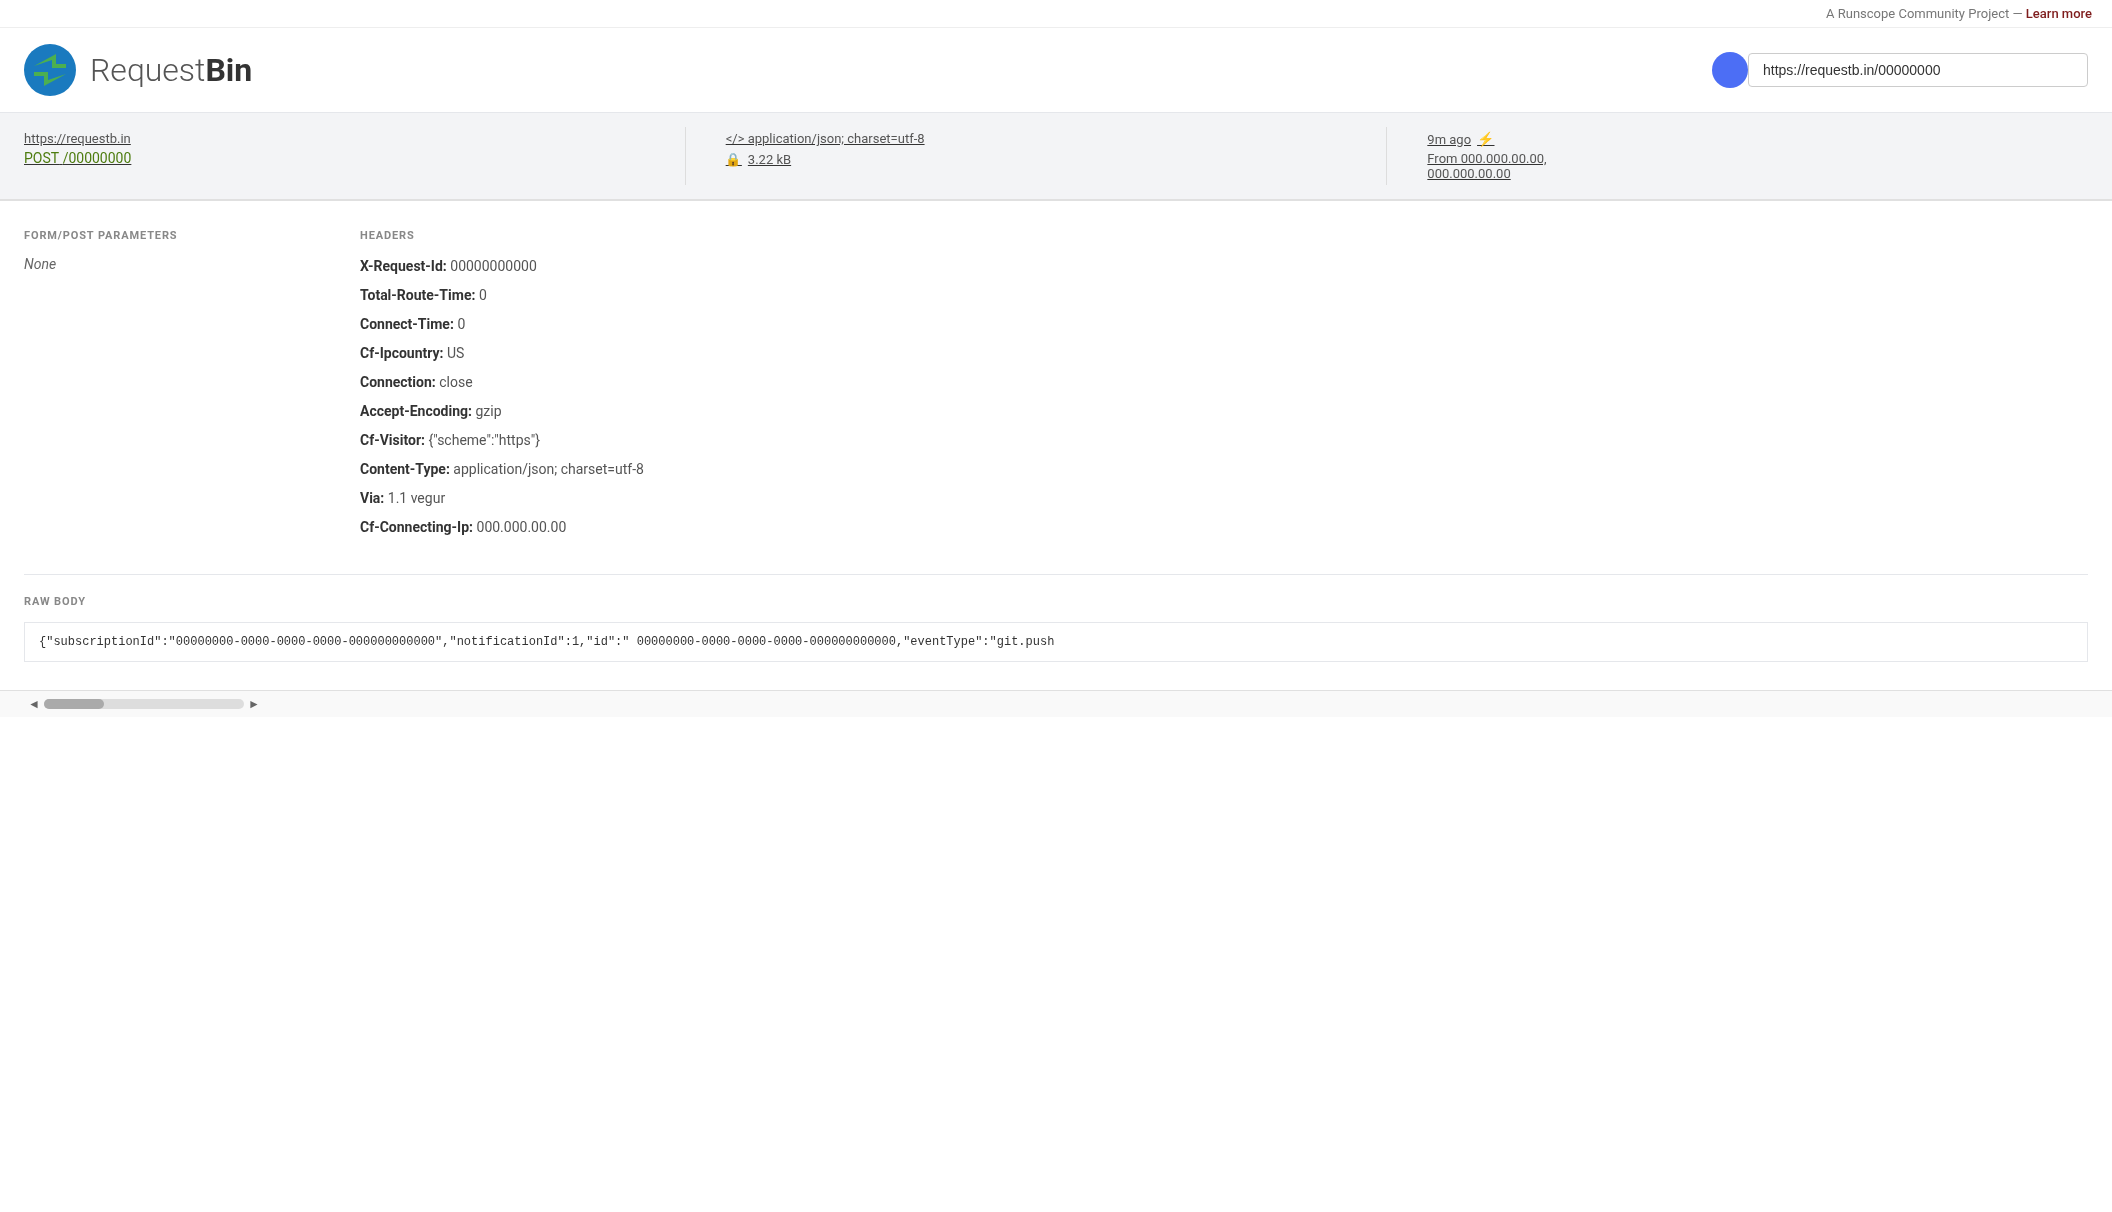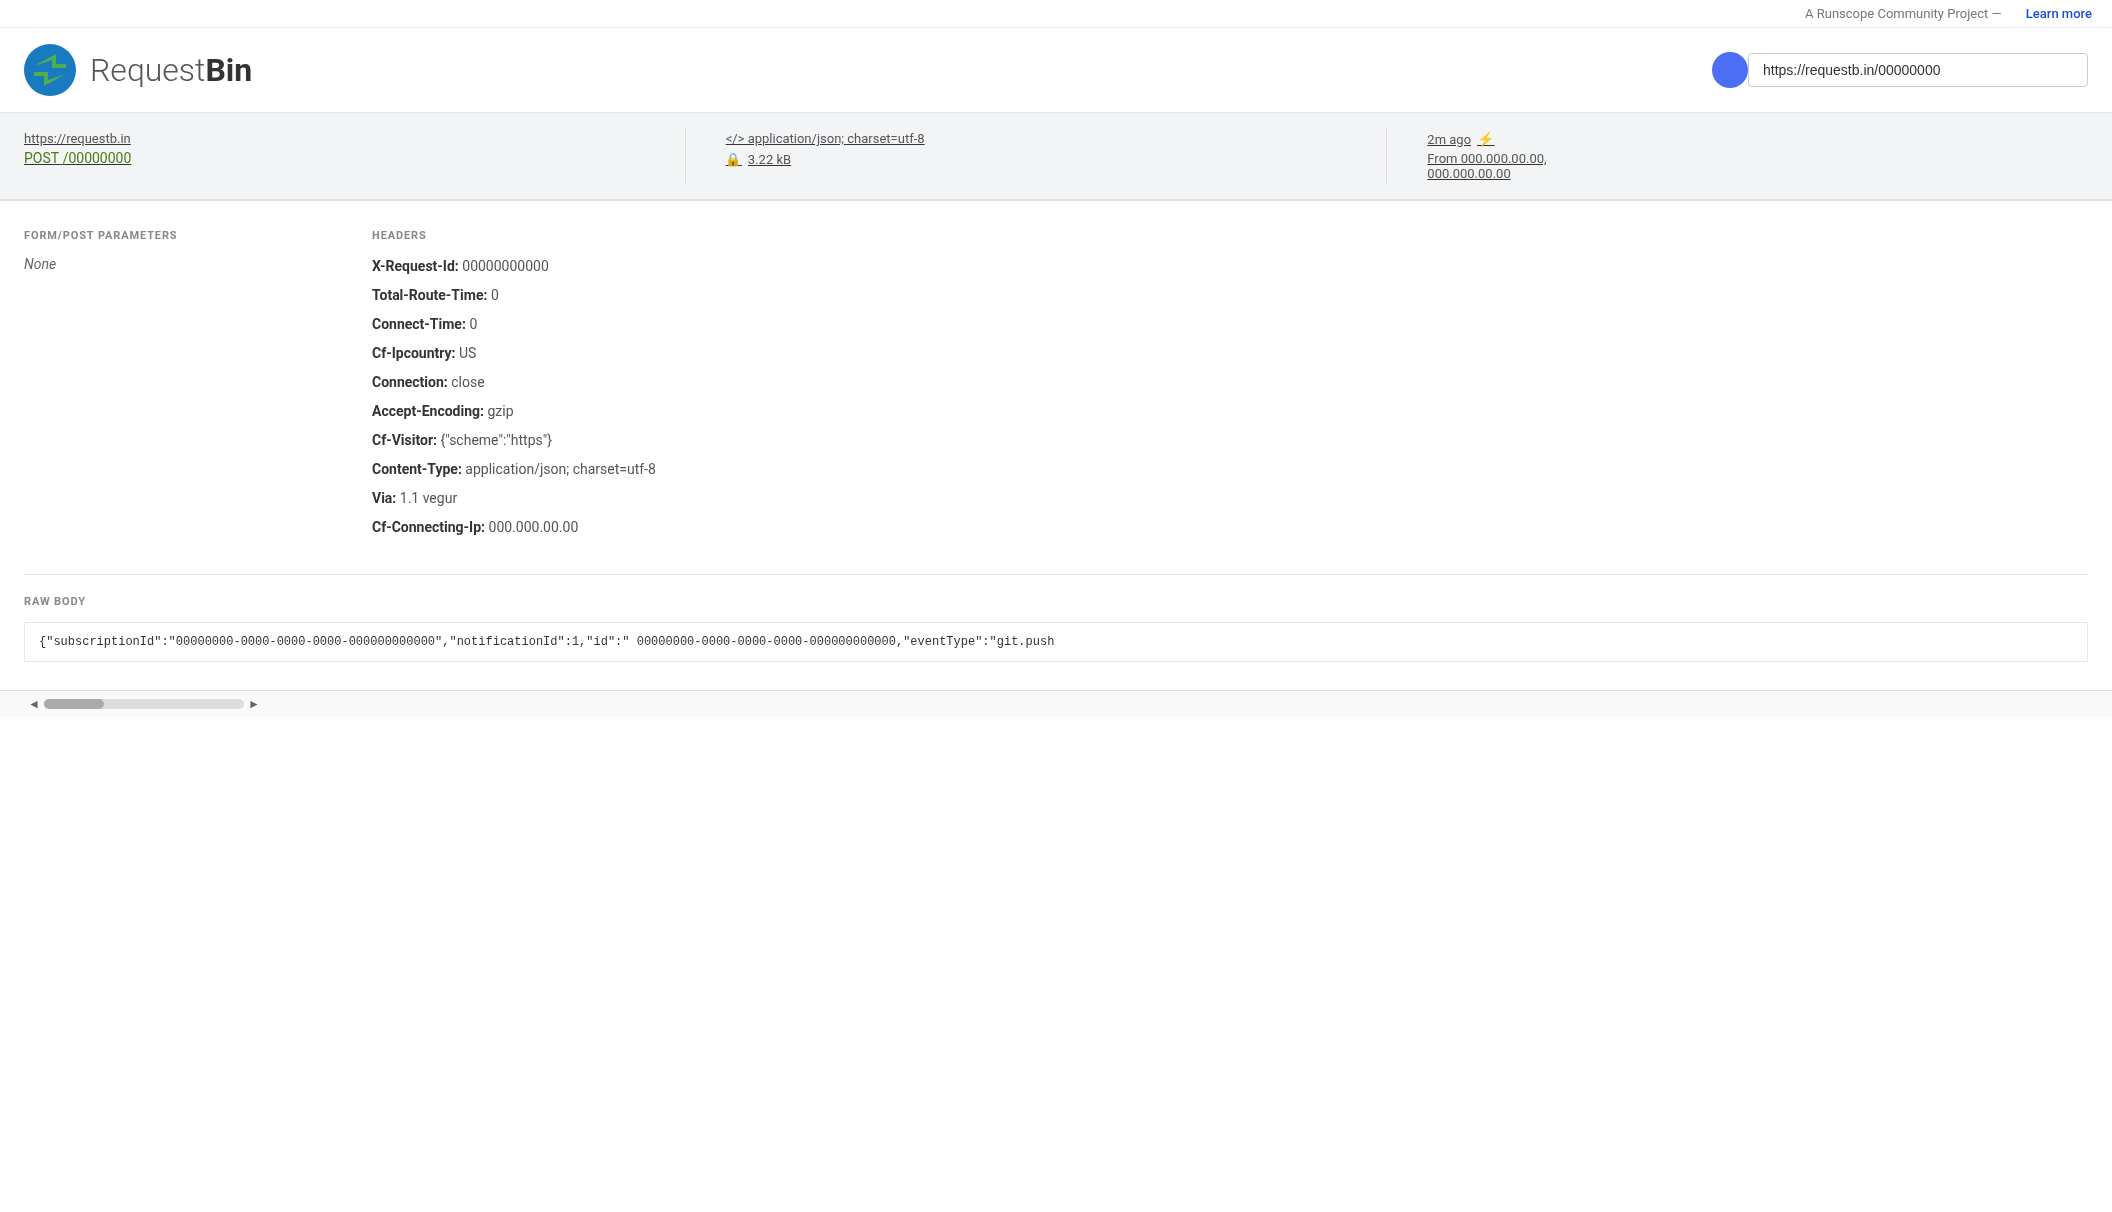--- a/index.html
+++ b/index.html
@@ -13,24 +13,23 @@
 
     
     .top-banner {
       text-align: right;
       padding: 6px 20px;
       font-size: 13px;
       color: #777;
       border-bottom: 1px solid #eee;
     }
     .top-banner a {
-      color: #1d4ed8;
+      color: #7f1d1d;
       text-decoration: none;
       font-weight: 500;
-      margin-left: 21px;
     }
 
     
     .header {
       display: flex;
       align-items: center;
       justify-content: space-between;
       padding: 16px 24px;
       border-bottom: 1px solid #e5e7eb;
       background: #fff;
@@ -137,21 +136,21 @@
       color: #3b82f6;
       font-size: 14px;
     }
 
     
     .main-content {
       padding: 28px 24px;
     }
     .two-col {
       display: flex;
-      gap: 48px;
+      gap: 36px;
       align-items: flex-start;
     }
     .left-col {
       flex: 0 0 300px;
     }
     .right-col {
       flex: 1;
     }
 
     .section-title {
@@ -267,21 +266,21 @@
   </div>
   <div class="req-col">
     <div class="req-content-type">&lt;/&gt; application/json; charset=utf-8</div>
     <div class="req-size">
       <span>🔒</span>
       <span>3.22 kB</span>
     </div>
   </div>
   <div class="req-col">
     <div class="req-time">
-      <span>2m ago</span>
+      <span>9m ago</span>
       <span class="link-icon">⚡</span>
     </div>
     <div class="req-from">From 000.000.00.00,</div>
     <div class="req-from">000.000.00.00</div>
   </div>
 </div>
 
 <div class="main-content">
   <div class="two-col">
 

